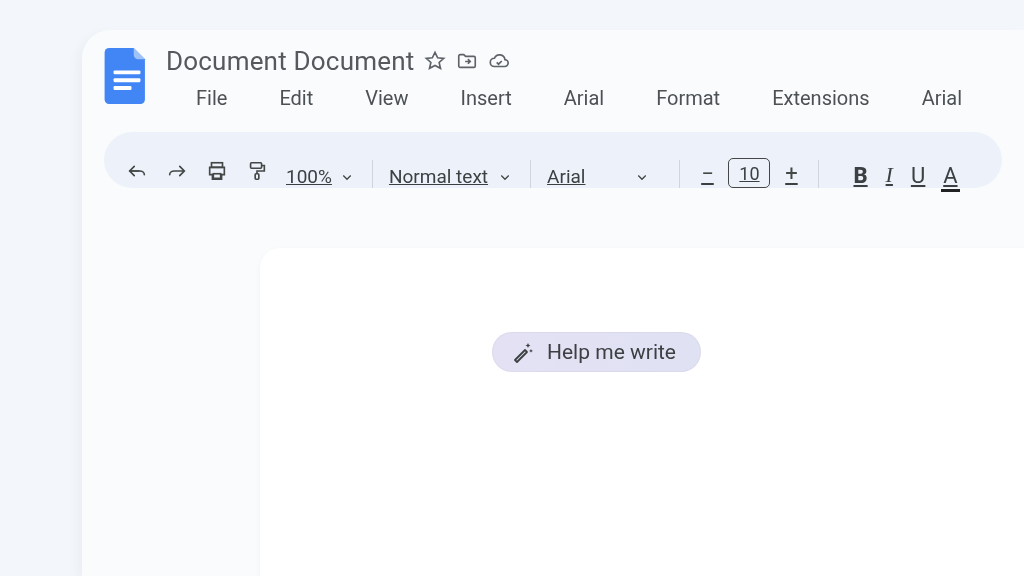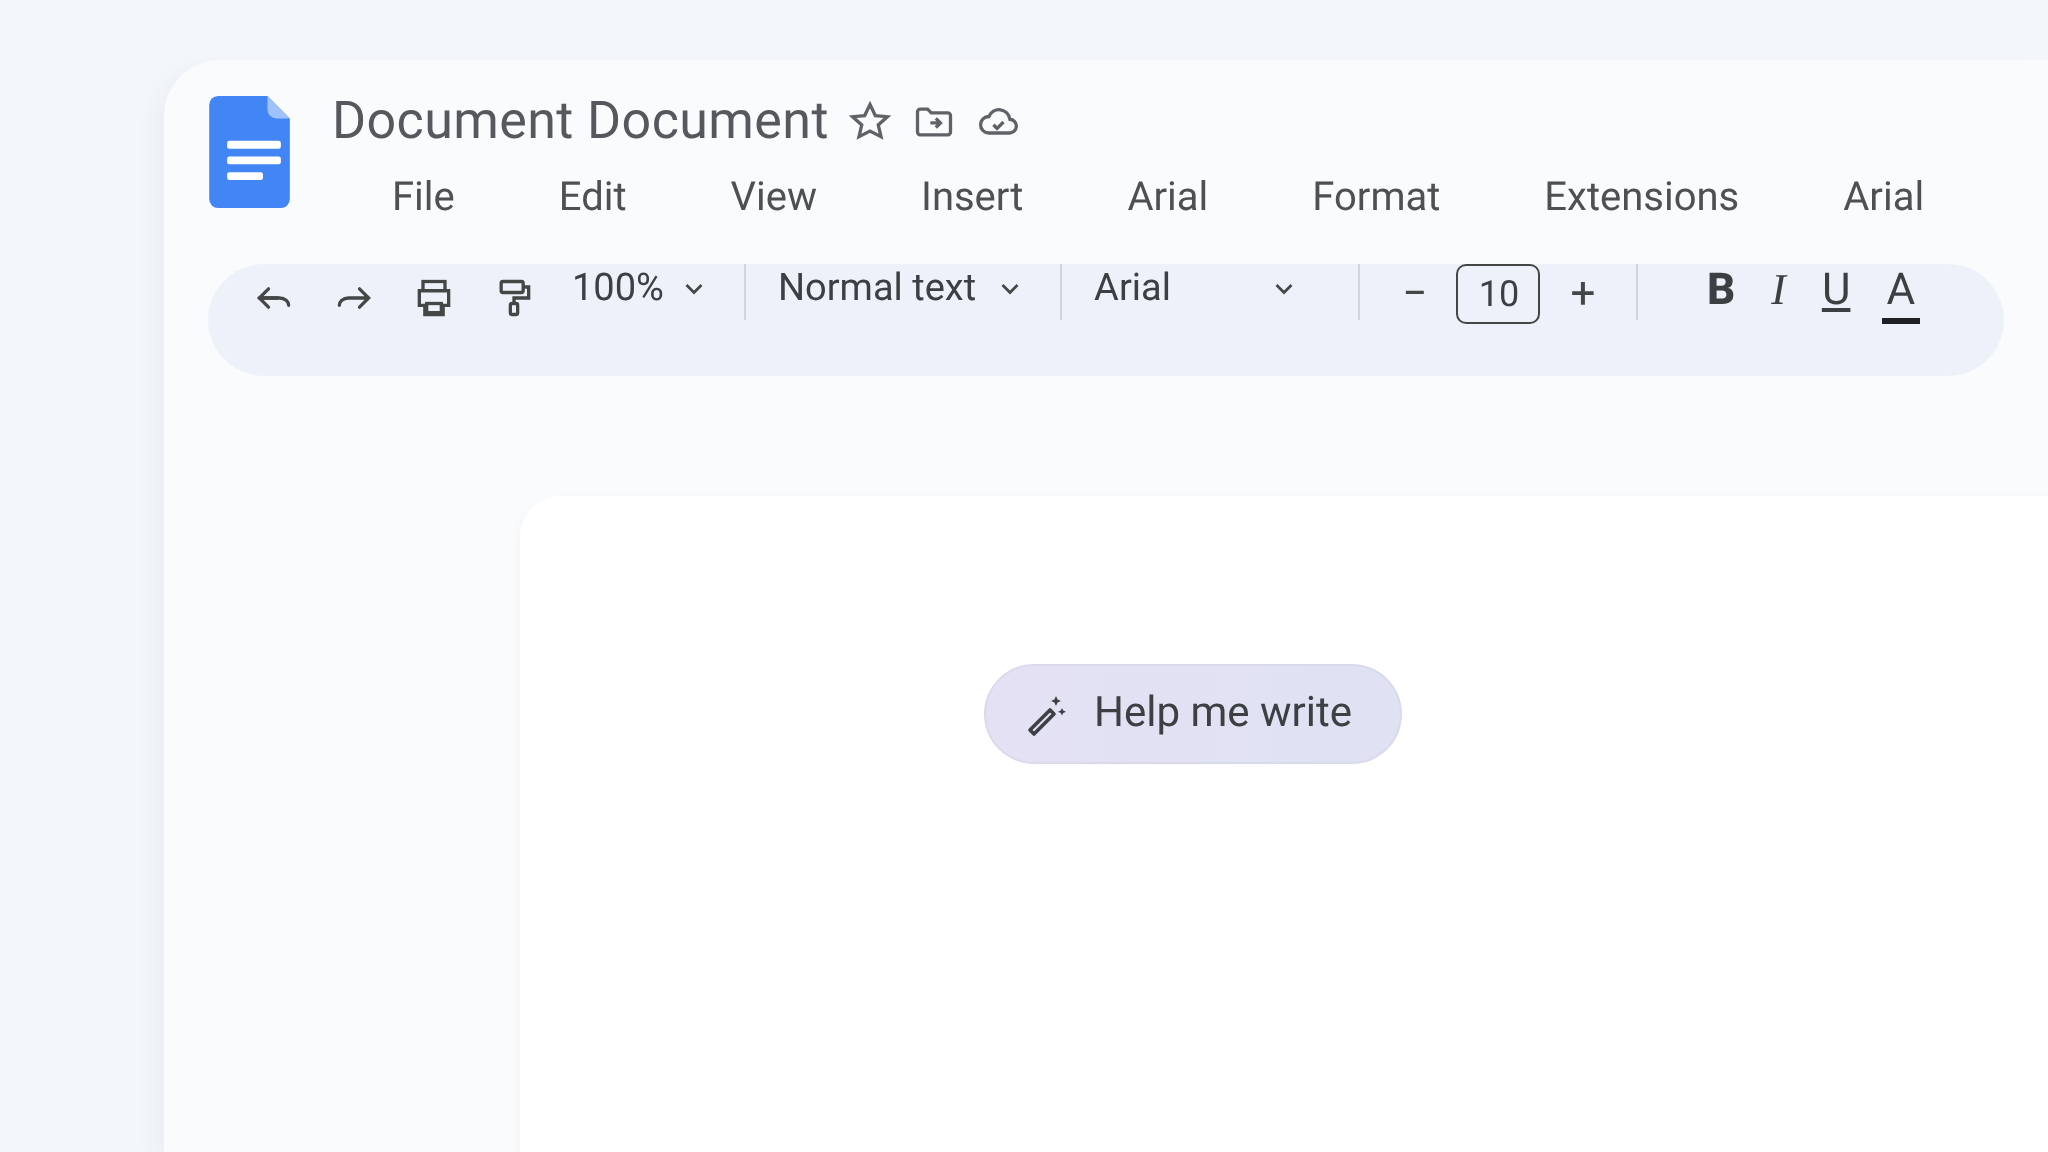--- a/index.html
+++ b/index.html
@@ -69,22 +69,23 @@
     .menu-item { cursor: default; margin-left: 30px; }
 
     
     .toolbar {
       margin: 16px 22px 0 22px;
       background: #edf2fa;
       border-radius: 36px;
       height: 56px;
       padding: 0 16px;
       display:flex;
-      align-items:flex-start;
+      align-items:flex-end;
       gap: 6px;
+      text-decoration: underline;
     }
     .tbtn {
       width: 34px; height: 34px;
       display:inline-flex; align-items:center; justify-content:center;
       color:#444746;
       border-radius: 6px;
     }
     .tbtn svg { width:22px; height:22px; }
 
     .zoom {
@@ -137,21 +138,21 @@
       background:#fff;
       border-radius: 20px 0 0 0;
       box-shadow: 0 2px 6px rgba(0,0,0,.04);
     }
     .help-pill {
       position:absolute;
       left: 232px; top: 84px;
       background: linear-gradient(90deg, #e4e1f4 0%, #dfe2f3 100%);
       border: 1px solid rgba(0,0,0,.03);
       border-radius: 999px;
-      height: 50px;
+      height: 40px;
       padding: 0 24px 0 18px;
       display:flex; align-items:center; gap:12px;
       font-size: 21px;
       color:#3c4043;
     }
     .wand { width:24px; height:24px; }
   </style>
 </head>
 <body>
 

